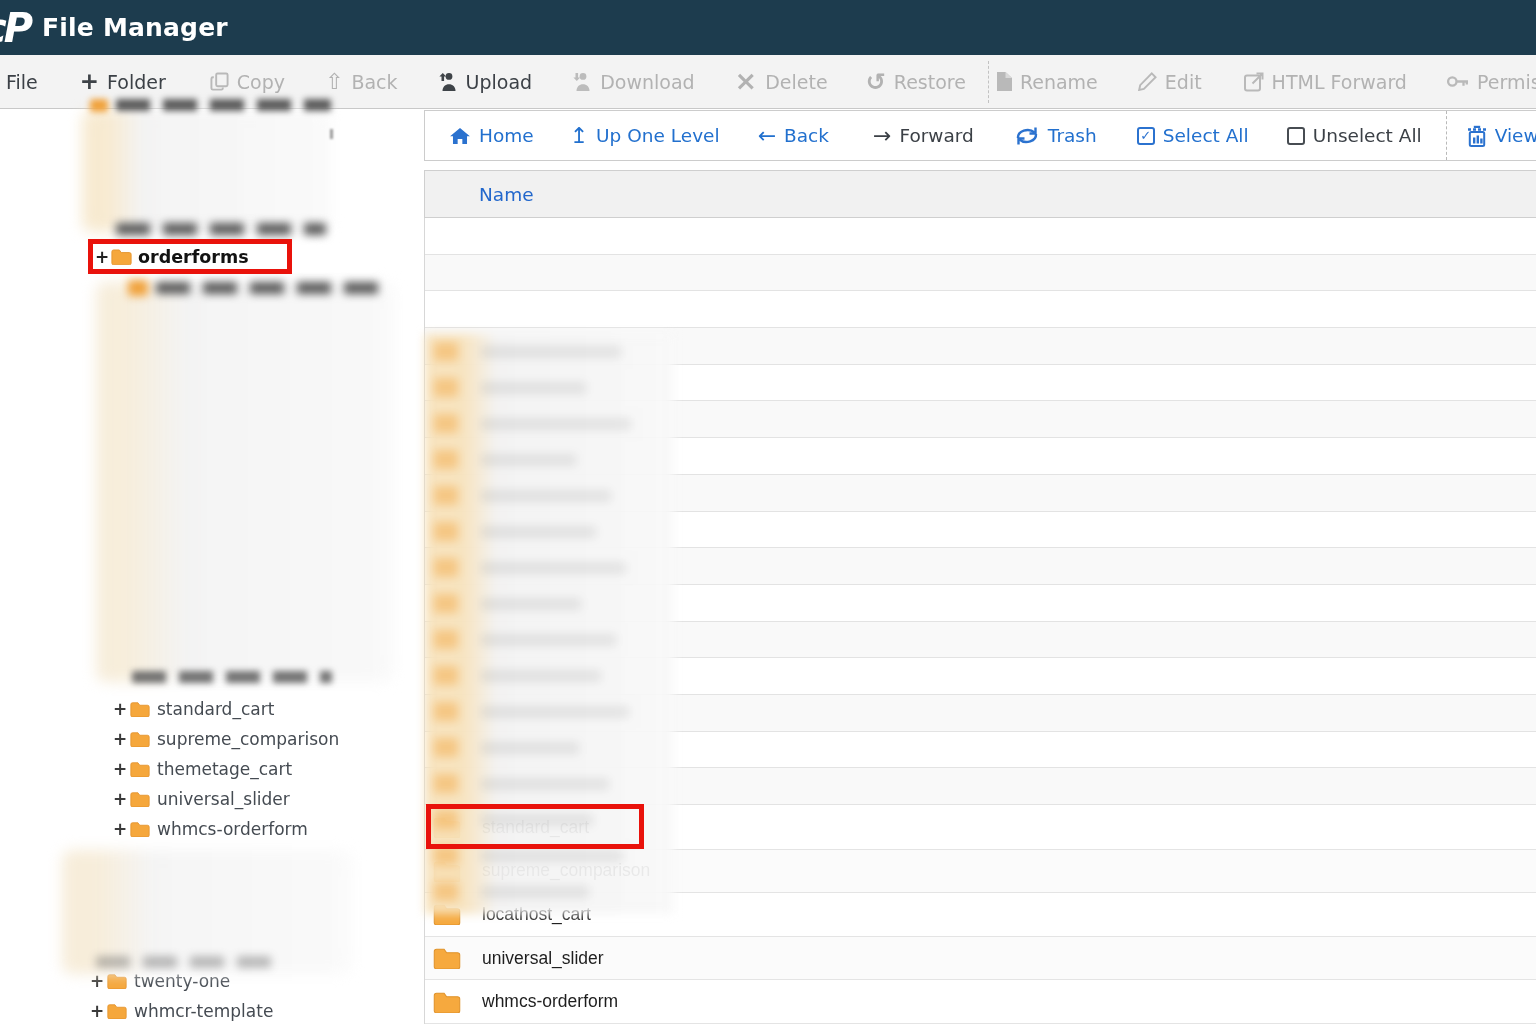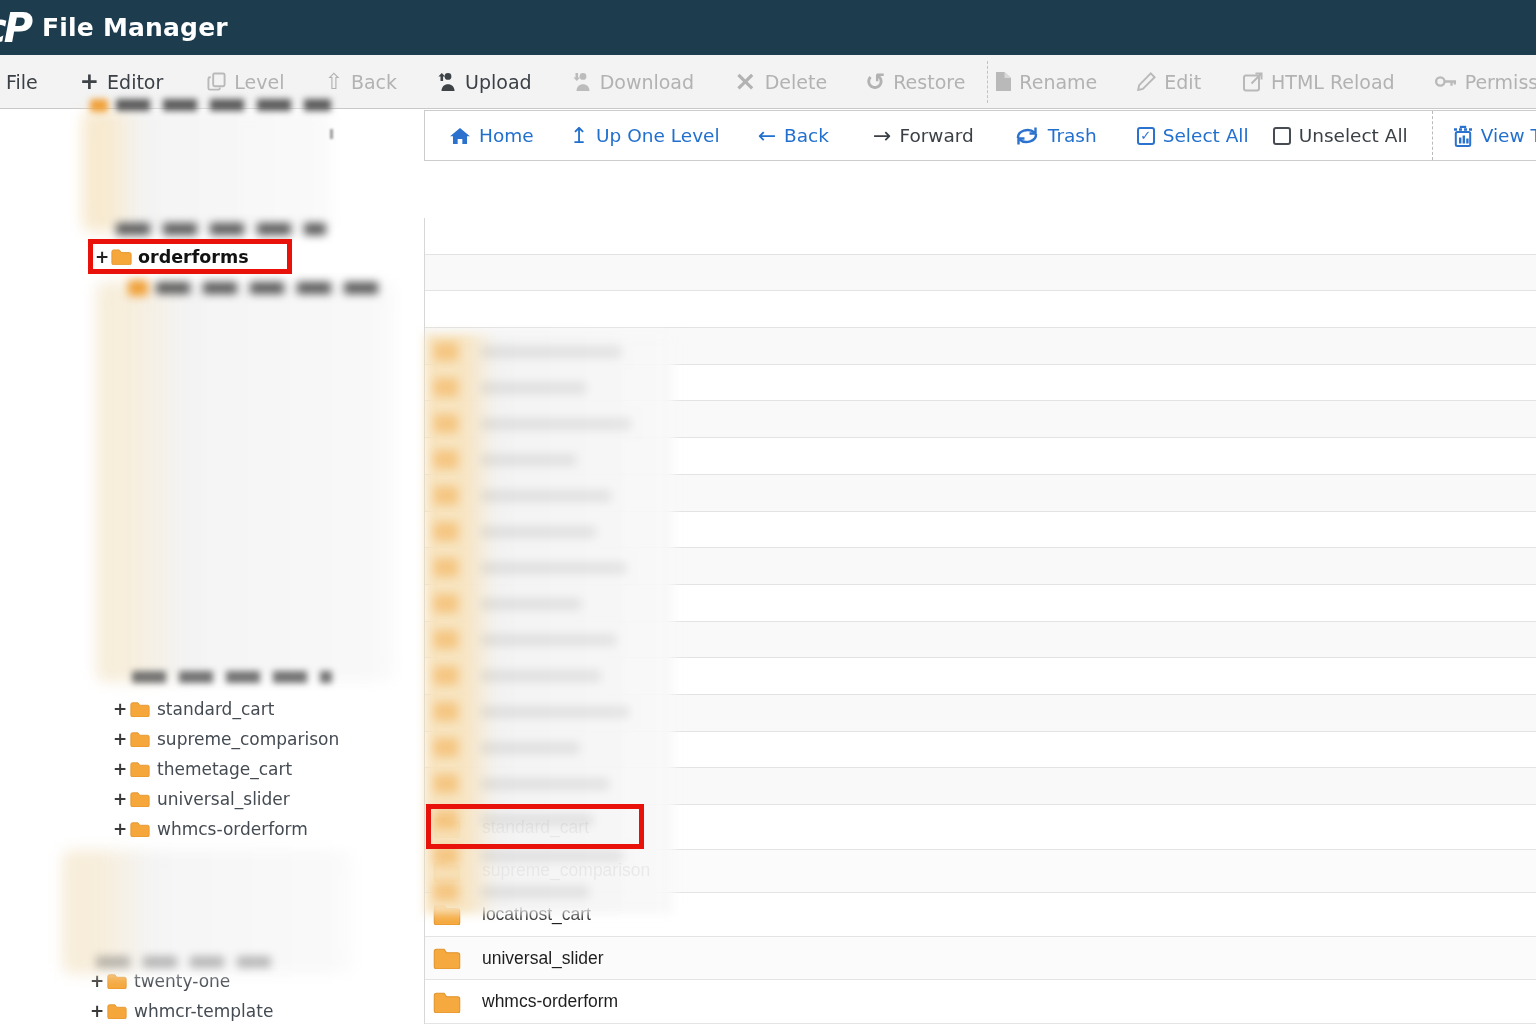--- a/index.html
+++ b/index.html
@@ -108,30 +108,30 @@
     <div class="logo">cP</div>
     <div class="app-title">File Manager</div>
   </div>
 
   <div class="toolbar1">
     <span class="tb1-item" style="margin-left:6px">
       <span>File</span>
     </span>
     <span class="tb1-item" style="margin-left:42px">
       <span class="ic glyph dark" style="font-weight:700;font-size:23px">+</span>
-      <span>Editor</span>
+      <span>Folder</span>
     </span>
     <span class="tb1-item disabled" style="margin-left:44px">
       <span class="ic">
         <svg width="19" height="19" viewBox="0 0 20 20">
             <rect x="6.5" y="1.5" width="12" height="13.5" rx="1.5" fill="none" stroke="#b9b9b9" stroke-width="2"></rect>
             <path d="M4 5.5 H3 a1.5 1.5 0 0 0 -1.5 1.5 v10 a1.5 1.5 0 0 0 1.5 1.5 h9 a1.5 1.5 0 0 0 1.5 -1.5 v-0.8" fill="none" stroke="#b9b9b9" stroke-width="2"></path>
           </svg>
       </span>
-      <span>Level</span>
+      <span>Copy</span>
     </span>
     <span class="tb1-item disabled" style="margin-left:40px">
       <span class="ic glyph gray" style="font-size:22px">⇧</span>
       <span>Back</span>
     </span>
     <span class="tb1-item" style="margin-left:40px">
       <span class="ic">
         <svg width="20" height="20" viewBox="0 0 20 20">
             <circle cx="11" cy="4.4" r="3.4" fill="#3e4348"></circle>
             <path d="M4.5 19 c0-4.2 2.9-6.8 6.5-6.8 s6.5 2.6 6.5 6.8 z" fill="#3e4348"></path>
@@ -176,21 +176,21 @@
       </span>
       <span>Edit</span>
     </span>
     <span class="tb1-item disabled" style="margin-left:42px">
       <span class="ic">
         <svg width="20" height="20" viewBox="0 0 20 20">
             <rect x="1" y="3.5" width="15" height="15" rx="2" fill="none" stroke="#b9b9b9" stroke-width="2"></rect>
             <path d="M8.5 11.5 L18 2 M12.5 1.5 h6 v6" fill="none" stroke="#b9b9b9" stroke-width="2"></path>
           </svg>
       </span>
-      <span>HTML Reload</span>
+      <span>HTML Forward</span>
     </span>
     <span class="tb1-item disabled" style="margin-left:40px">
       <span class="ic">
         <svg width="22" height="13" viewBox="0 0 22 13">
             <circle cx="5.3" cy="6.5" r="4.2" fill="none" stroke="#b9b9b9" stroke-width="2.3"></circle>
             <path d="M9.5 6.5 h11.5 M16.5 6.5 v4.2 M19.8 6.5 v3" stroke="#b9b9b9" stroke-width="2.3" fill="none"></path>
           </svg>
       </span>
       <span>Permissions</span>
     </span>
@@ -328,40 +328,43 @@
             </svg>
         </span>
         <span>Trash</span>
       </span>
       <span class="tb2-item blue" style="margin-left:40px">
         <span class="ic" style="width:18px;height:18px;border:2px solid #2b72cf;border-radius:3px;display:inline-flex;align-items:center;justify-content:center;font-size:13px;font-weight:700;color:#2b72cf">
           <span>✓</span>
         </span>
         <span>Select All</span>
       </span>
-      <span class="tb2-item dark" style="margin-left:24px">
+      <span class="tb2-item dark" style="margin-left:38px">
         <span class="ic" style="width:18px;height:18px;border:2px solid #474c52;border-radius:3px;display:inline-block"></span>
         <span>Unselect All</span>
       </span>
       <span class="tb2-divider" style="margin-left:24px"></span>
       <span class="tb2-item blue" style="margin-left:20px">
         <span class="ic">
           <svg width="20" height="22" viewBox="0 0 20 22">
               <path d="M1 4.5 h18" stroke="#2b72cf" stroke-width="2.4" stroke-dasharray="3 2"></path>
               <rect x="6.8" y="0.8" width="6.4" height="2.2" fill="#2b72cf"></rect>
               <rect x="2.8" y="7" width="14.4" height="14" rx="1.5" fill="none" stroke="#2b72cf" stroke-width="2"></rect>
               <rect x="6" y="12.5" width="2.4" height="6" fill="#2b72cf"></rect>
               <rect x="9.6" y="10.5" width="2.4" height="8" fill="#2b72cf"></rect>
               <rect x="13.2" y="13.5" width="2.4" height="5" fill="#2b72cf"></rect>
             </svg>
         </span>
         <span>View Trash</span>
       </span>
     </div>
 
+    <div class="name-header">
+      <span>Name</span>
+    </div>
 
     <div class="rows-zone">
       <div class="striped"></div>
 
       <div class="patch-g">
         <div class="g-row" style="top:0">
             <div class="g-ic"></div>
             <div class="g-bar" style="width:140px"></div>
           </div>
         <div class="g-row" style="top:36px">

